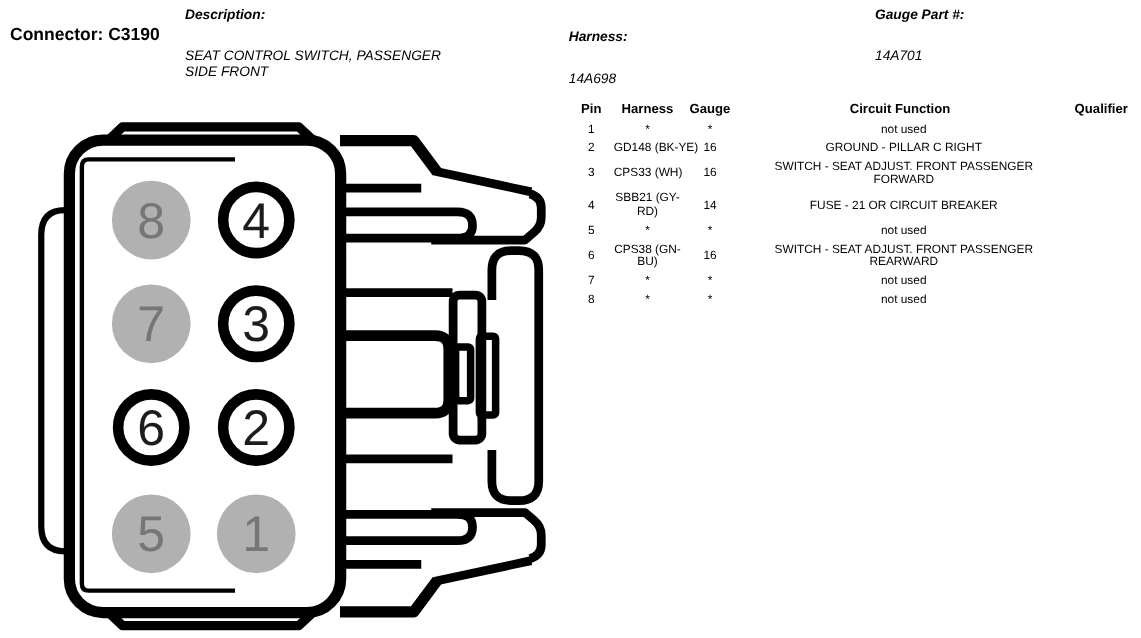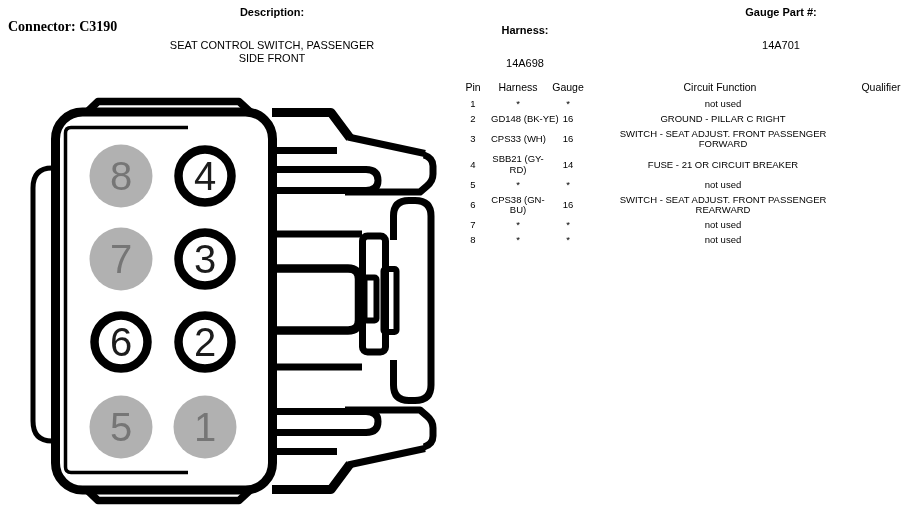--- a/index.html
+++ b/index.html
@@ -1,33 +1,33 @@
 <!DOCTYPE html>
 <html><head>
 <meta charset="utf-8">
 <style>
   html,body{margin:0;padding:0;background:#fff;}
   #page{position:relative;width:913px;height:510px;background:#ffffff;overflow:hidden;
         font-family:"Liberation Sans",sans-serif;color:#000;}
   
-  .hdr-connector{position:absolute;left:8px;top:19px;font-size:14px;font-weight:bold;white-space:pre;font-family:Liberation Serif, serif;}
-  .hdr-block{position:absolute;text-align:center;}
+  .hdr-connector{position:absolute;left:8px;top:19px;font-size:14px;font-weight:bold;white-space:pre;}
+  .hdr-block{position:absolute;font-style:italic;}
   .hdr-label{font-size:11px;font-weight:bold;line-height:13px;}
   .hdr-value{font-size:11px;line-height:13px;white-space:pre-line;margin-top:20px;}
   #desc-block{left:148px;top:6px;width:248px;}
   #harness-block{left:455px;top:24px;width:140px;}
   #basepart-block{left:700px;top:6px;width:162px;}
   
   #diagram{position:absolute;left:25px;top:78px;}
   
   #pin-table-wrap{position:absolute;left:455px;top:81px;width:458px;}
   table{border-collapse:collapse;table-layout:fixed;width:458px;}
   col.c-pin{width:36px;} col.c-circuit{width:54px;} col.c-gauge{width:46px;}
   col.c-func{width:258px;} col.c-qual{width:64px;}
-  th{font-size:10.5px;font-weight:normal;text-align:center;padding:0 0 4px 0;vertical-align:top;white-space:nowrap;}
+  th{font-size:10.5px;font-weight:bold;text-align:center;padding:0 0 4px 0;vertical-align:top;white-space:nowrap;}
   td{font-size:9.5px;line-height:10.5px;padding:2.2px 0;text-align:center;vertical-align:middle;white-space:pre;}
   td.func{text-align:center;padding-left:6px;white-space:pre-line;}
   td.qual{text-align:center;}
 </style>
 </head>
 <body>
 
 <div id="page">
 
   <div class="hdr-connector">Connector: C3190</div>

